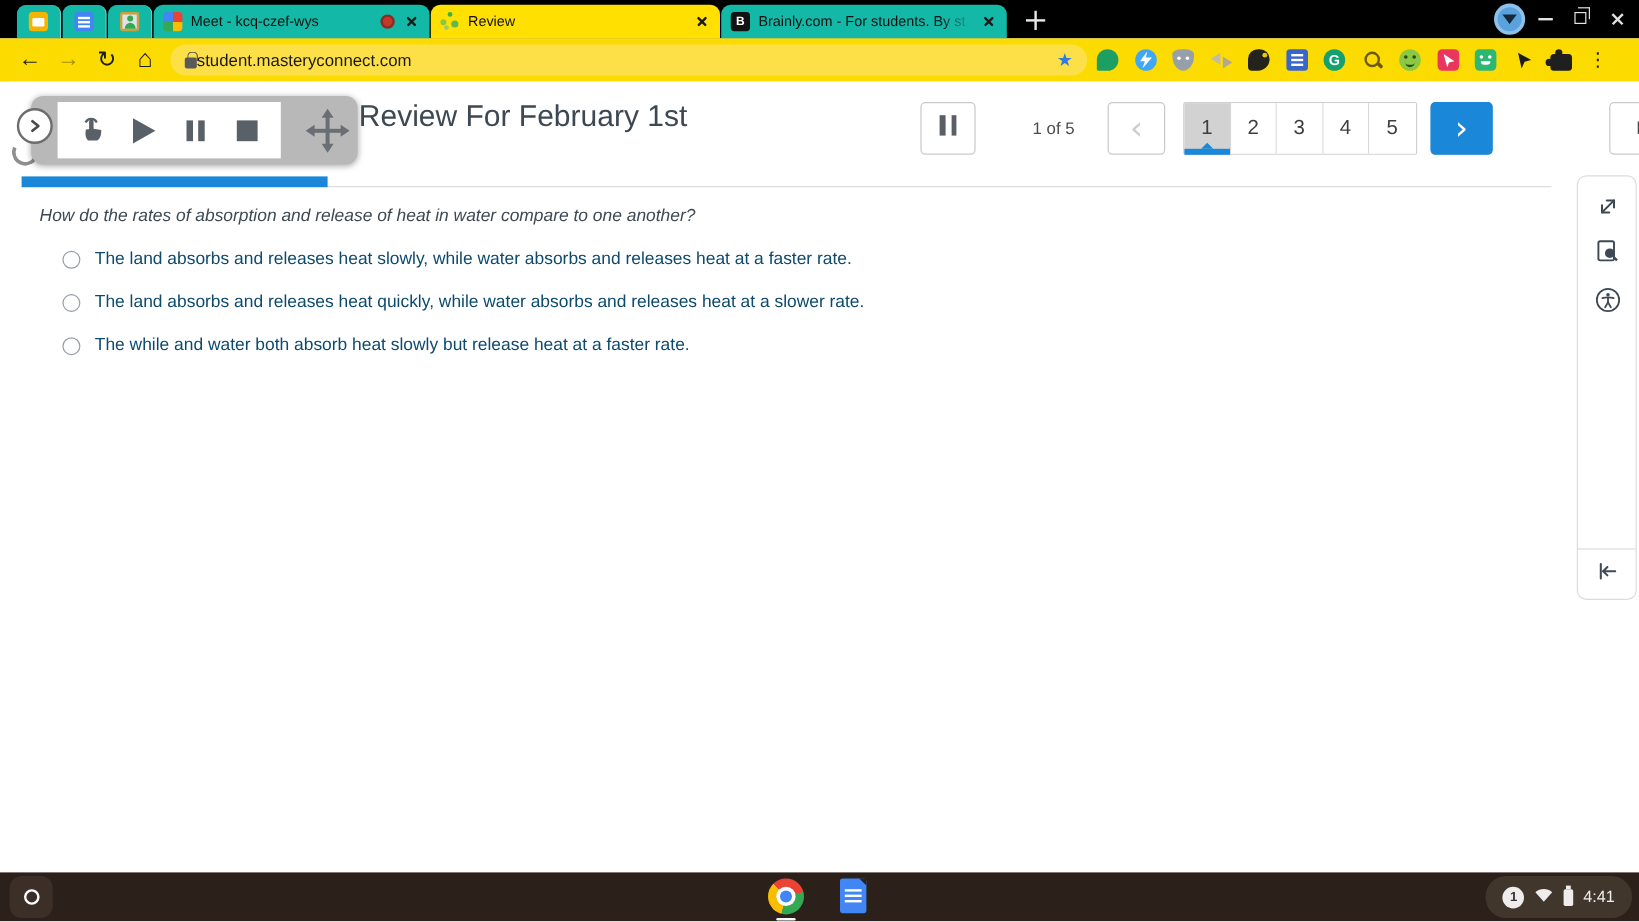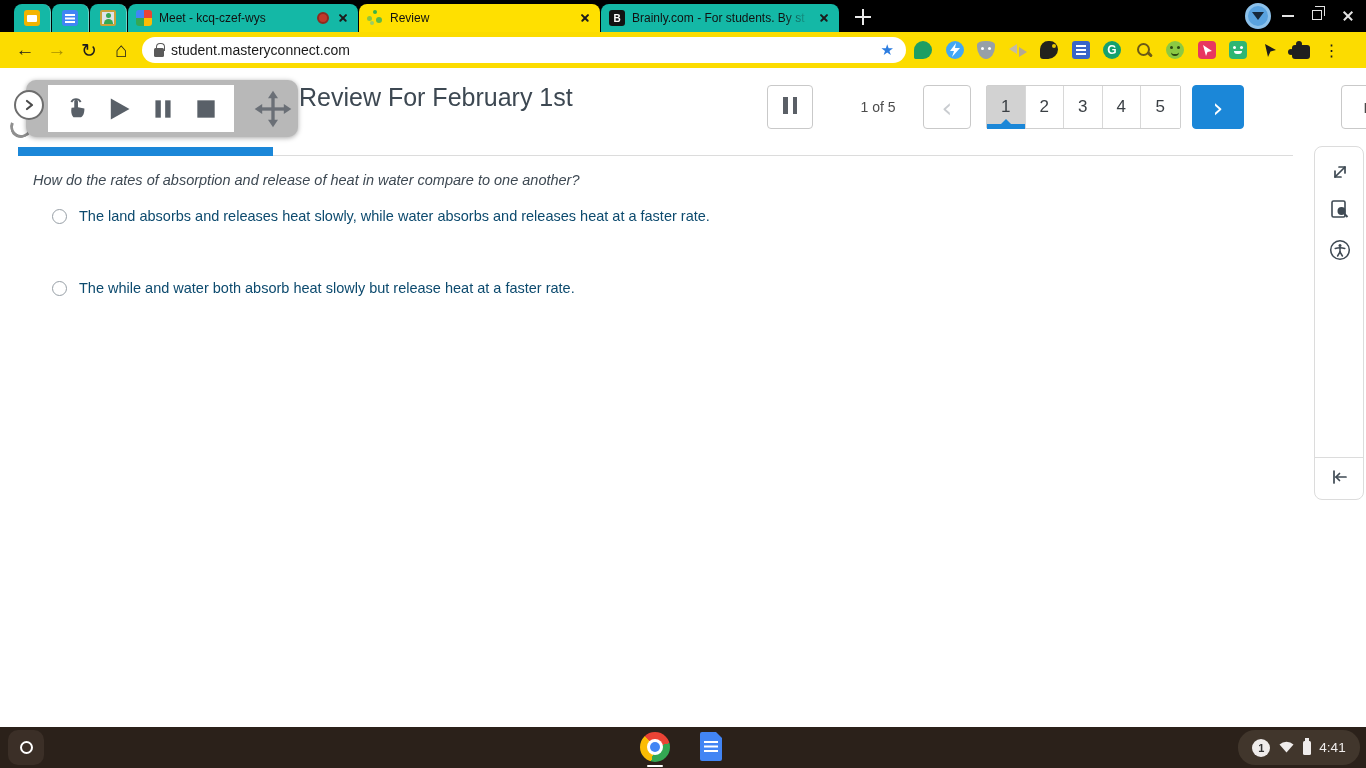--- a/index.html
+++ b/index.html
@@ -51,22 +51,22 @@
                    border-left:none; border-bottom:none; }
   .win-close { position:absolute; left:1341px; top:9px; width:14px; height:14px; }
   .win-close::before,.win-close::after { content:""; position:absolute; left:1px; top:6.2px; width:12px; height:1.7px; background:#e3e3e3; }
   .win-close::before { transform:rotate(45deg);} .win-close::after { transform:rotate(-45deg);}
 
   
   .toolbar { position:absolute; left:0; top:32px; width:1366px; height:36px; background:#fcdc00; }
   .navbtn { position:absolute; top:0; width:30px; height:36px; display:flex; align-items:center; justify-content:center;
             font-size:19px; color:#1c1c1c; }
   .navbtn.disabled { color:rgba(80,64,0,.5); }
-  .omnibox { position:absolute; left:142px; top:5px; width:764px; height:26px; background:#ffffff; border-radius:13px;
-             display:flex; align-items:center; padding:0 12px; gap:7px; }
+  .omnibox { position:absolute; left:142px; top:5px; width:764px; height:26px; background:#fde047; border-radius:13px;
+             display:flex; align-items:center; padding:0 12px; gap:0; }
   .lock { position:relative; width:10px; height:9px; background:#5a5a5a; border-radius:1.5px; margin-top:4px; }
   .lock::before { content:""; position:absolute; left:1.5px; top:-5px; width:7px; height:7px; border:1.8px solid #5a5a5a;
              border-bottom:none; border-radius:4px 4px 0 0; }
   .url-text { font-size:14px; color:#1a1a1a; flex:1; }
   .bookmark-star { color:#2d7de0; font-size:15px; }
   .ext-row { position:absolute; left:914px; right:6px; top:8px; height:20px; display:flex; gap:13.5px; align-items:center; }
   .ext { width:18px; height:18px; position:relative; flex:0 0 18px; }
   .x-bubble { background:#1d9e63; border-radius:50% 50% 50% 8%; }
   .x-flash { background:#41a7f5; border-radius:50%; }
   .x-flash svg { position:absolute; left:3px; top:2px; }
@@ -342,20 +342,24 @@
     <div class="progress-track">
       <div class="progress-fill"></div>
     </div>
 
     <div class="question-text">How do the rates of absorption and release of heat in water compare to one another?</div>
 
     <div class="option-row" style="top:140px">
       <span class="radio"></span>
       <span class="option-label">The land absorbs and releases heat slowly, while water absorbs and releases heat at a faster rate.</span>
     </div>
+    <div class="option-row" style="top:176px">
+      <span class="radio"></span>
+      <span class="option-label">The land absorbs and releases heat quickly, while water absorbs and releases heat at a slower rate.</span>
+    </div>
     <div class="option-row" style="top:212px">
       <span class="radio"></span>
       <span class="option-label">The while and water both absorb heat slowly but release heat at a faster rate.</span>
     </div>
 
     <div class="side-panel">
       <span class="side-icon" style="top:12px">
         <svg width="24" height="24" viewBox="0 0 24 24" fill="none" stroke="#3e4953" stroke-width="1.7" stroke-linecap="round" stroke-linejoin="round">
             <path d="M7 17 L17 7"></path>
             <path d="M11 7 H17 V13"></path>

